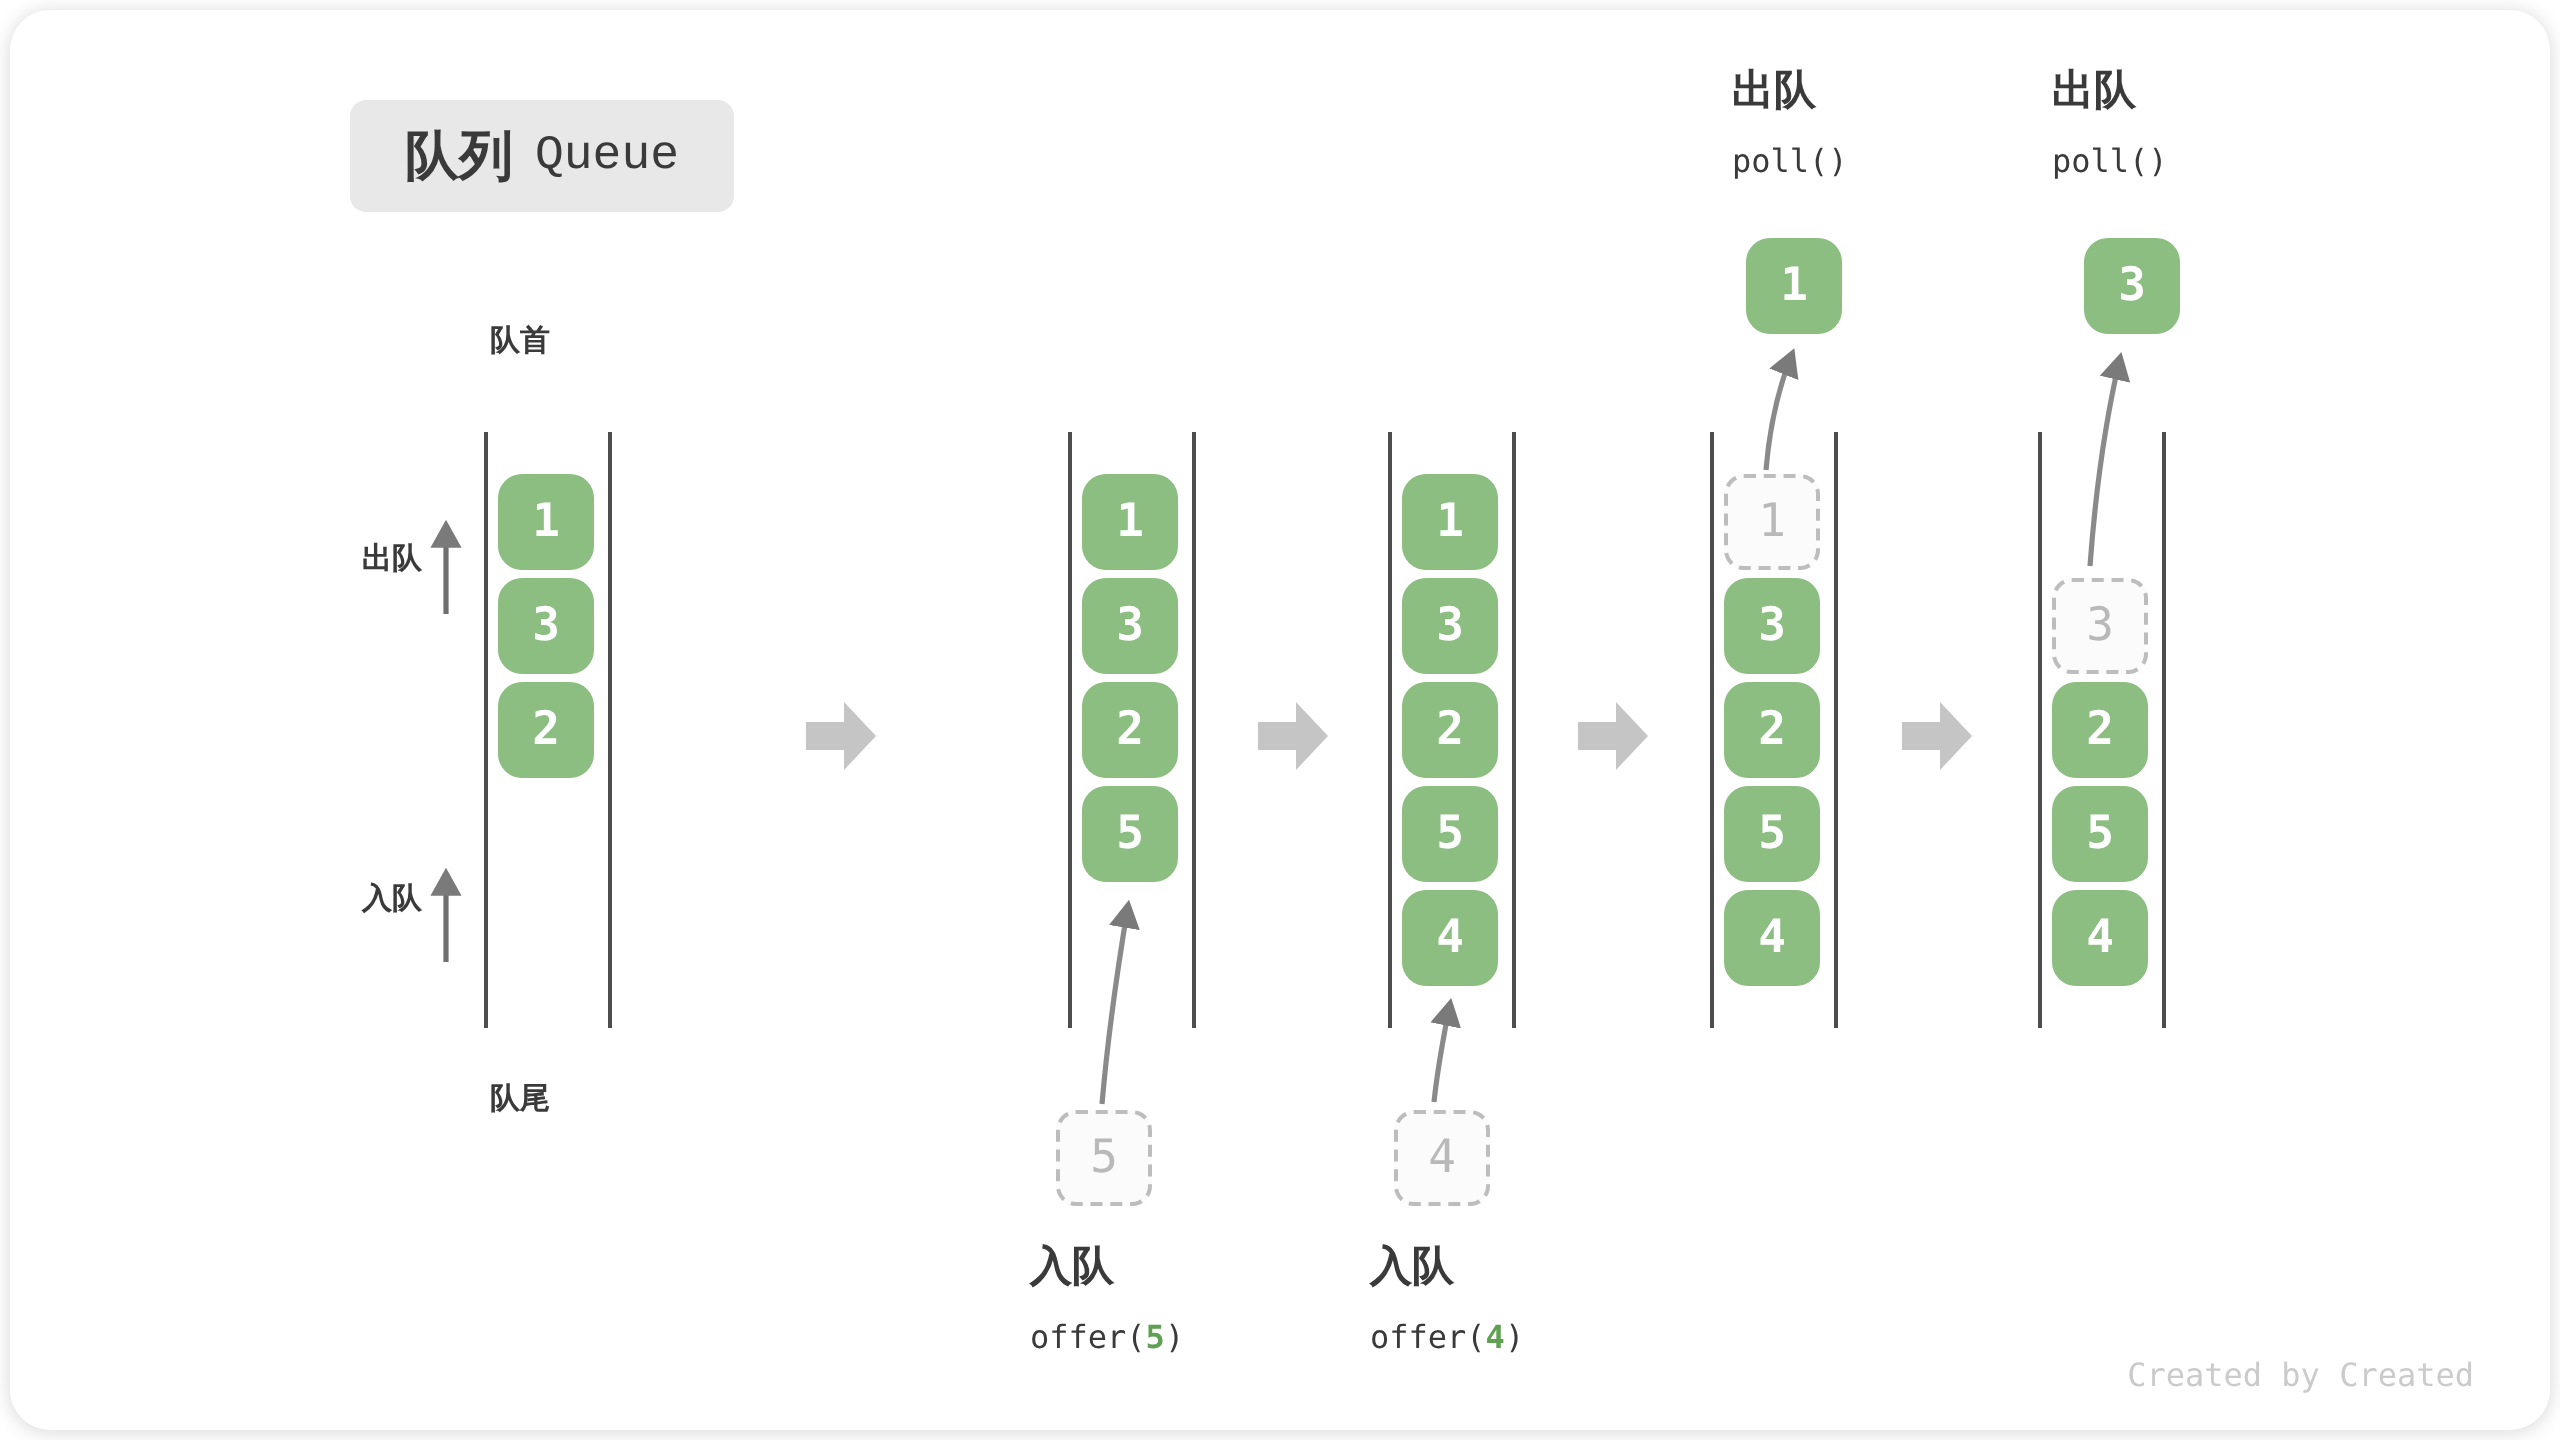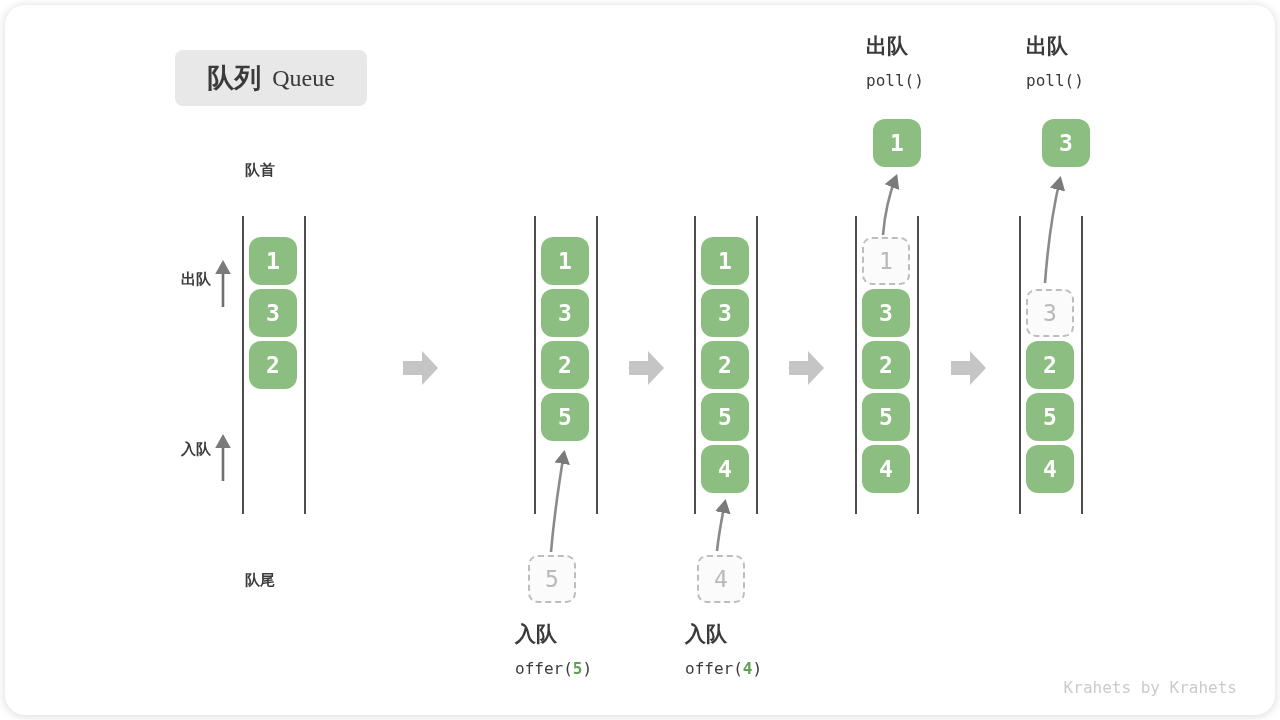--- a/index.html
+++ b/index.html
@@ -13,21 +13,21 @@
     box-shadow: 0 1px 10px rgba(0,0,0,0.16);
   }
 
   
   .title-box {
     position: absolute; left: 170px; top: 45px; width: 192px; height: 56px;
     background: #e8e8e8; border-radius: 8px;
     display: flex; align-items: center; justify-content: center; gap: 11px;
   }
   .title-zh { font-size: 27px; font-weight: bold; color: #3a3a3a; }
-  .title-en { font-family: Liberation Serif, serif; font-size: 24px; color: #3a3a3a; }
+  .title-en { font-family: Liberation Mono, monospace; font-size: 24px; color: #3a3a3a; }
 
   
   .lbl {
     position: absolute; font-size: 15px; font-weight: bold; color: #3a3a3a;
     white-space: nowrap;
   }
 
   
   .rail { position: absolute; top: 211px; height: 298px; width: 2px; background: #4d4d4d; }
 
@@ -64,21 +64,21 @@
 <body>
 
 <div class="card">
 
   <div class="title-box">
     <span class="title-zh">队列</span>
     <span class="title-en">Queue</span>
   </div>
 
   <div class="lbl" style="left:240px; top:156px;">队首</div>
-  <div class="lbl" style="left:240px; top:566px;">队尾</div>
+  <div class="lbl" style="left:240px; top:535px;">队尾</div>
   <div class="lbl" style="left:176px; top:265px;">出队</div>
   <div class="lbl" style="left:176px; top:435px;">入队</div>
 
   <div class="rail" style="left:237px;"></div>
   <div class="rail" style="left:299px;"></div>
   <div class="rail" style="left:529px;"></div>
   <div class="rail" style="left:591px;"></div>
   <div class="rail" style="left:689px;"></div>
   <div class="rail" style="left:751px;"></div>
   <div class="rail" style="left:850px;"></div>
@@ -149,15 +149,15 @@
 
     <path d="M 878,230 C 880,206 885,187 891,172" stroke="#8a8a8a" stroke-width="2.6" fill="none" marker-end="url(#ah)"></path>
     <path d="M 1040,278 C 1043,237 1048,204 1055,174" stroke="#8a8a8a" stroke-width="2.6" fill="none" marker-end="url(#ah)"></path>
 
     <polygon points="398,356 417,356 417,346 433,363 417,380 417,370 398,370" fill="#c5c5c5"></polygon>
     <polygon points="624,356 643,356 643,346 659,363 643,380 643,370 624,370" fill="#c5c5c5"></polygon>
     <polygon points="784,356 803,356 803,346 819,363 803,380 803,370 784,370" fill="#c5c5c5"></polygon>
     <polygon points="946,356 965,356 965,346 981,363 965,380 965,370 946,370" fill="#c5c5c5"></polygon>
   </svg>
 
-  <div class="watermark">Krahets by Krahets</div>
+  <div class="watermark">Created by Created</div>
 
 </div>
 
 </body></html>

